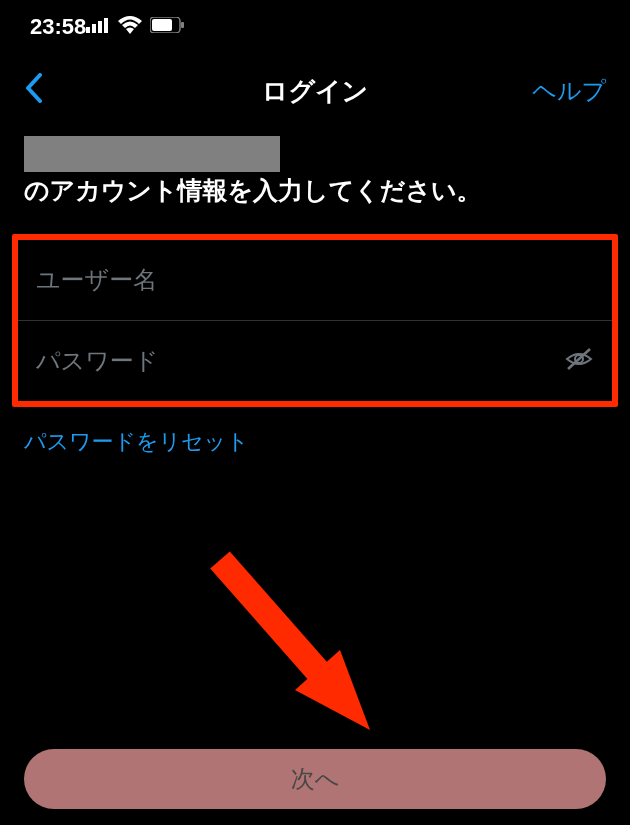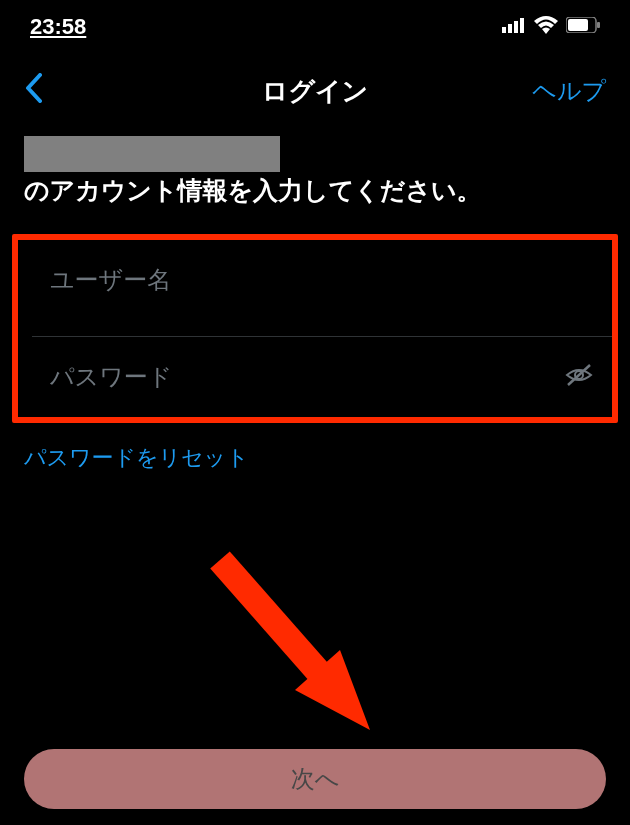--- a/index.html
+++ b/index.html
@@ -7,25 +7,23 @@
       width: 630px;
       height: 825px;
       background: #000;
       font-family: -apple-system, "Hiragino Sans", sans-serif;
       color: #fff;
       overflow: hidden;
       position: relative;
     }
     .status-bar {
       display: flex;
-      justify-content: space-between;
       align-items: center;
       padding: 12px 30px 8px;
       height: 50px;
-      text-decoration: underline;
     }
     .status-time { font-size: 22px; font-weight: 600; }
     .status-icons { display: flex; gap: 8px; align-items: center; }
     .signal-icon, .wifi-icon, .battery-icon { display: inline-block; }
     .header {
       display: flex;
       justify-content: space-between;
       align-items: center;
       padding: 20px 24px 18px;
       position: relative;
@@ -66,29 +64,28 @@
       width: 256px;
       height: 36px;
       background: #808080;
       margin-right: 4px;
       vertical-align: middle;
     }
     .form-box {
       margin: 12px 12px 0;
       border: 6px solid #ff2a00;
       border-radius: 2px;
-      padding-left: 14px;
     }
     .field {
       display: flex;
       align-items: center;
       padding: 24px 18px;
       position: relative;
     }
-    .field + .field { border-top: 1px solid #2f3336; margin-top: 16px; }
+    .field + .field { border-top: 1px solid #2f3336; }
     .field-label {
       color: #6e767d;
       font-size: 24px;
       flex: 1;
     }
     .eye-icon {
       color: #6e767d;
       cursor: pointer;
     }
     .reset-link {

